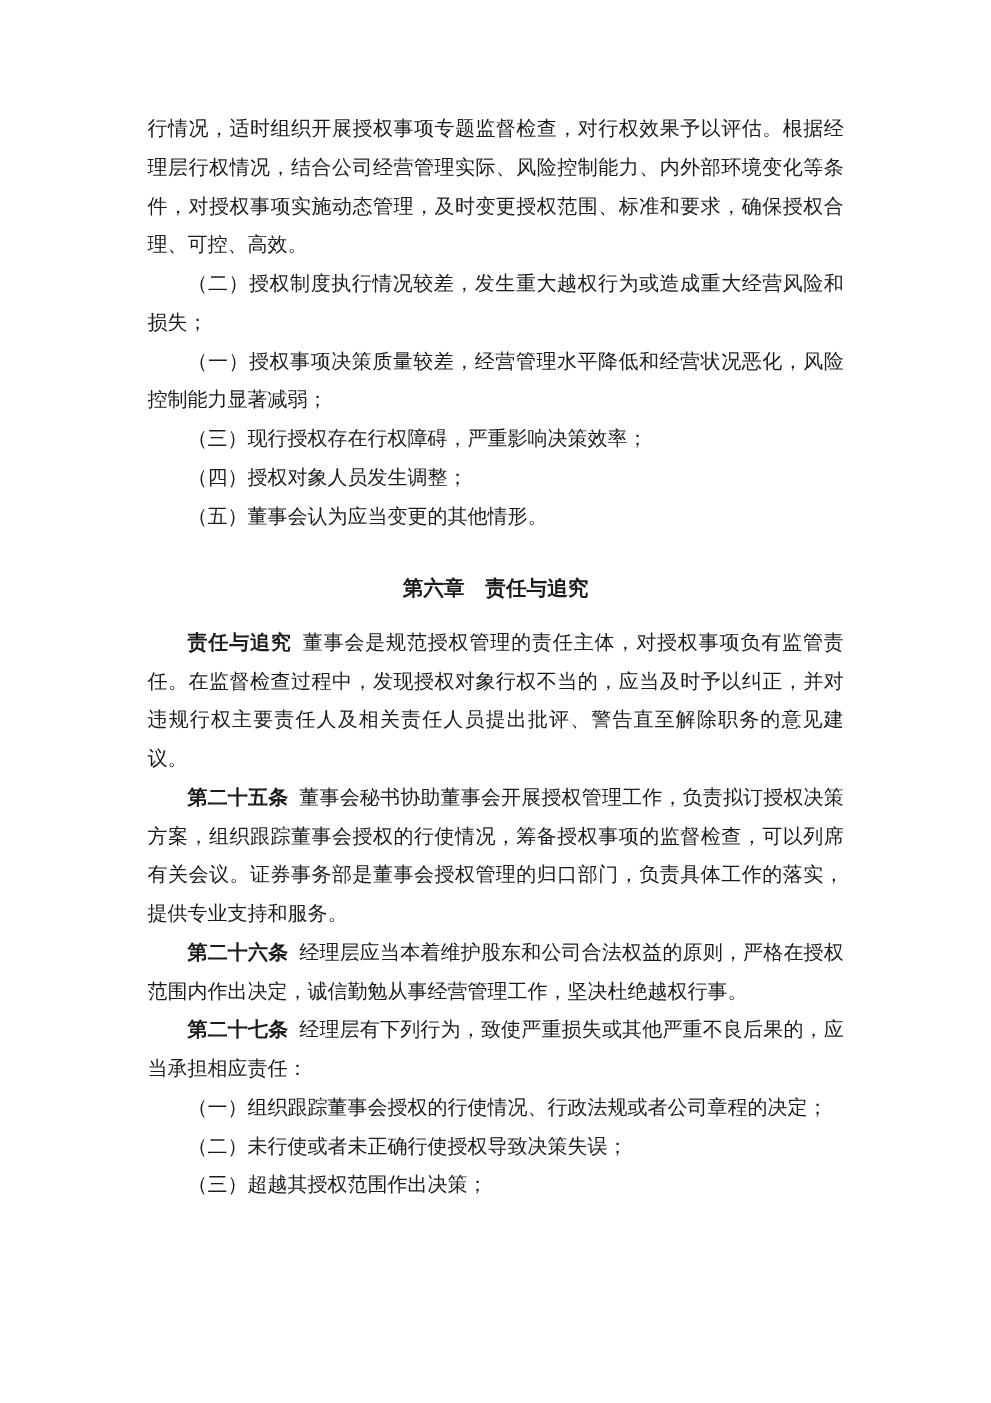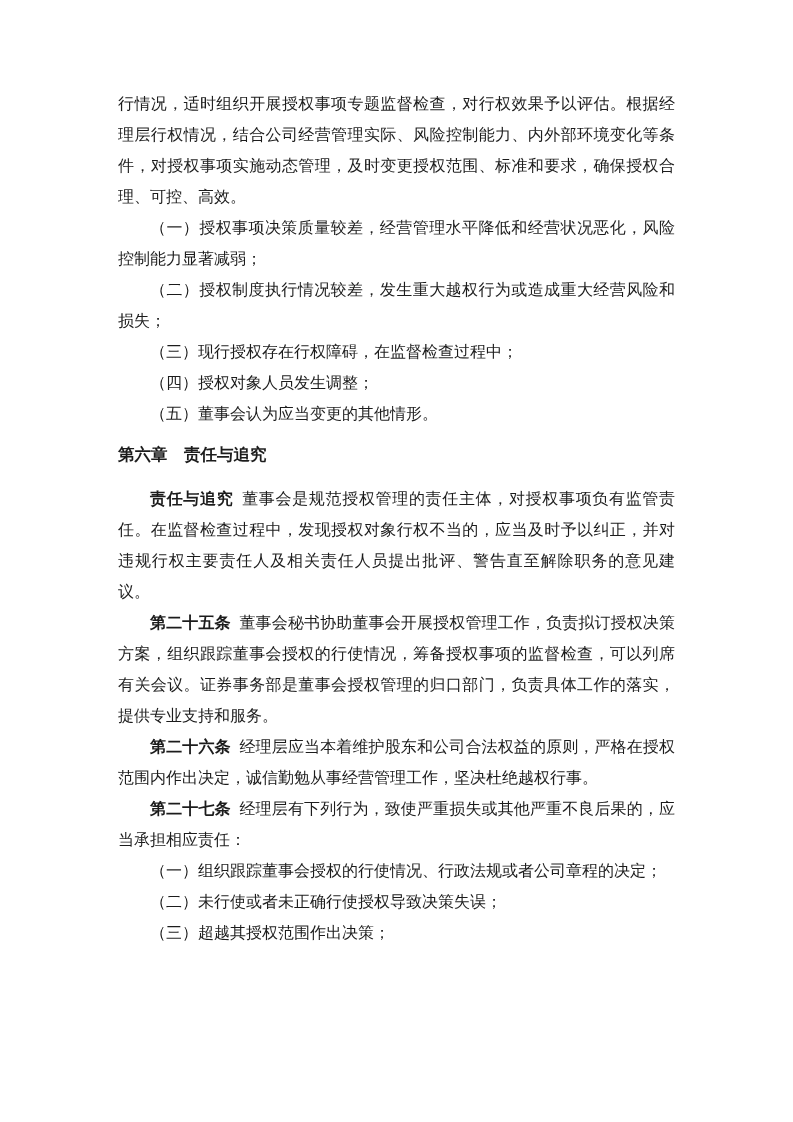--- a/index.html
+++ b/index.html
@@ -37,39 +37,39 @@
   }
   .lead {
     font-weight: bold;
     margin-right: 0.55em;
   }
   h2.chapter-heading {
     font-family: "Liberation Serif", "DejaVu Serif", serif;
     font-size: 16.5px;
     font-weight: bold;
     line-height: 31px;
-    text-align: left;
+    text-align: center;
     text-indent: 0;
-    margin: 10px 0 13px 0;
+    margin: 26px 0 13px 0;
     color: #1c1c1c;
   }
 </style>
 </head>
 <body style="background: rgb(255, 255, 255);">
 
 <div class="page">
   <div class="content" id="content" style="color: rgb(28, 28, 28);">
   <p class="para no-indent"><span class="body-text">行情况，适时组织开展授权事项专题监督检查，对行权效果予以评估。根据经理层行权情况，结合公司经营管理实际、风险控制能力、内外部环境变化等条件，对授权事项实施动态管理，及时变更授权范围、标准和要求，确保授权合理、可控、高效。</span></p>
 
 
+  <p class="para"><span class="body-text">（二）授权制度执行情况较差，发生重大越权行为或造成重大经营风险和损失；</span></p>
+
   <p class="para"><span class="body-text">（一）授权事项决策质量较差，经营管理水平降低和经营状况恶化，风险控制能力显著减弱；</span></p>
 
-  <p class="para"><span class="body-text">（二）授权制度执行情况较差，发生重大越权行为或造成重大经营风险和损失；</span></p>
-
-  <p class="para"><span class="body-text">（三）现行授权存在行权障碍，在监督检查过程中；</span></p>
+  <p class="para"><span class="body-text">（三）现行授权存在行权障碍，严重影响决策效率；</span></p>
 
   <p class="para"><span class="body-text">（四）授权对象人员发生调整；</span></p>
 
   <p class="para"><span class="body-text">（五）董事会认为应当变更的其他情形。</span></p>
 
   <h2 class="chapter-heading">第六章　责任与追究</h2>
 
   <p class="para"><span class="lead">责任与追究</span><span class="body-text">董事会是规范授权管理的责任主体，对授权事项负有监管责任。在监督检查过程中，发现授权对象行权不当的，应当及时予以纠正，并对违规行权主要责任人及相关责任人员提出批评、警告直至解除职务的意见建议。</span></p>
 
   <p class="para"><span class="lead">第二十五条</span><span class="body-text">董事会秘书协助董事会开展授权管理工作，负责拟订授权决策方案，组织跟踪董事会授权的行使情况，筹备授权事项的监督检查，可以列席有关会议。证券事务部是董事会授权管理的归口部门，负责具体工作的落实，提供专业支持和服务。</span></p>

